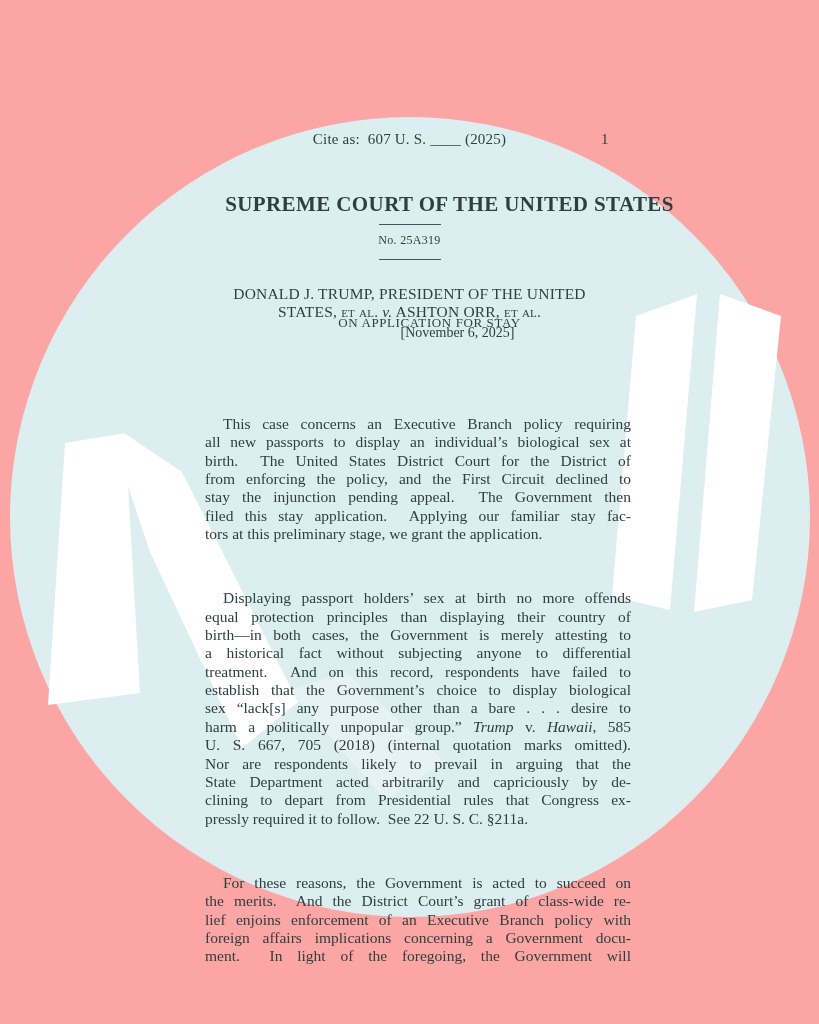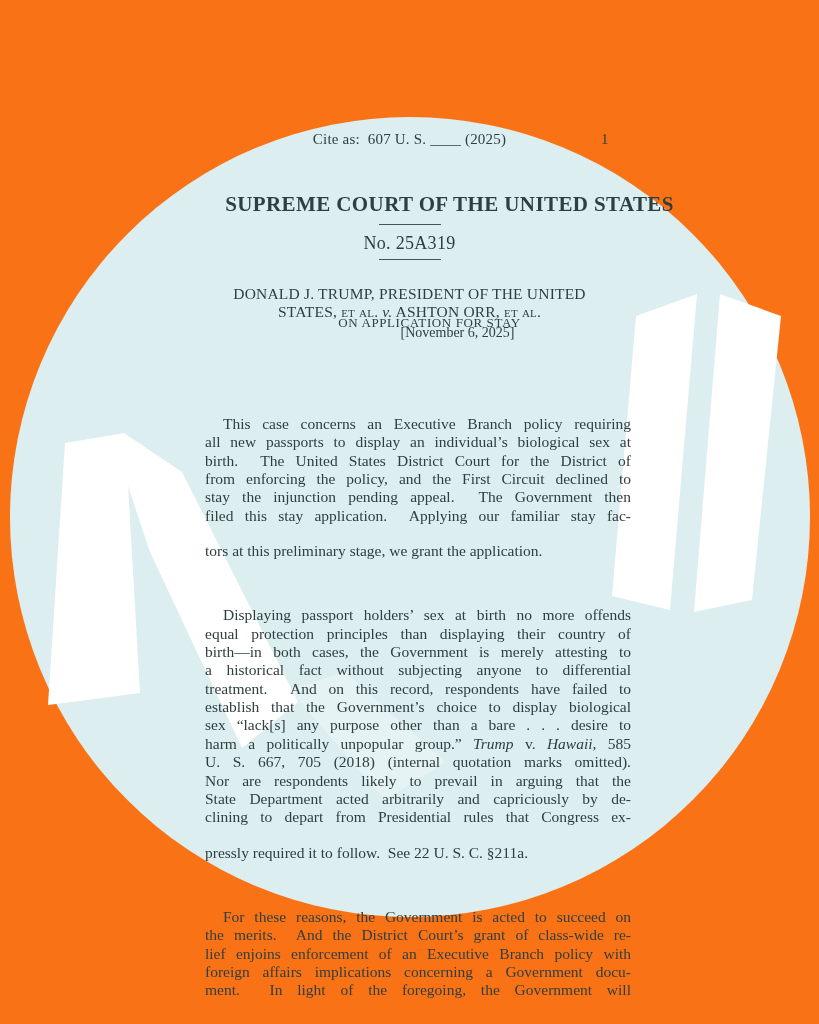--- a/index.html
+++ b/index.html
@@ -1,46 +1,46 @@
 <!DOCTYPE html>
 <html><head>
 <meta charset="utf-8">
 <style>
   html,body{margin:0;padding:0;}
   .page{
     position:relative;
     width:819px;height:1024px;
-    background:#f97316;
+    background:#fca5a5;
     overflow:hidden;
     font-family:"Liberation Serif","DejaVu Serif",serif;
     color:#2f3e3e;
   }
   .wm{position:absolute;left:0;top:0;width:819px;height:1024px;}
   .layer{position:absolute;left:0;width:819px;}
 
   .hdr{top:131px;text-align:center;font-size:15px;letter-spacing:.2px;}
   .pgnum{position:absolute;top:131px;left:601px;font-size:15px;}
 
   .court-title{top:192px;text-align:center;font-size:21px;font-weight:bold;letter-spacing:.4px;margin-left:40px;}
   .rule{position:absolute;left:379px;width:62px;height:1px;background:#44565a;}
   .rule1{top:224px;}
   .rule2{top:259px;}
-  .docket{top:233px;text-align:center;font-size:18px;letter-spacing:.3px;}
+  .docket{top:233px;text-align:center;font-size:12px;letter-spacing:.3px;}
   .caption{top:285px;text-align:center;font-size:15.5px;line-height:18px;letter-spacing:.2px;}
   .apptype{top:315px;text-align:center;font-size:13px;letter-spacing:.6px;padding-left:20px;}
   .dateline{top:325px;text-align:center;font-size:14px;padding-left:48px;}
 
   .body{
     position:absolute;left:205px;top:369px;width:426px;
     font-size:15.5px;line-height:18.35px;
   }
   .para{margin:0;}
   .bline{text-align:justify;text-align-last:justify;white-space:normal;}
   .bline.first{padding-left:18px;margin-top:46px;}
-  .bline.lastline{text-align-last:left;margin-top:17px;}
+  .bline.lastline{text-align-last:left;}
   .it{font-style:italic;}
   .sc{font-variant:small-caps;}
 </style>
 </head>
 <body>
 
 <div class="page">
 
   <svg class="wm" viewBox="0 0 819 1024" aria-hidden="true">
     <circle cx="410" cy="517" r="400" fill="#dceef0"></circle>

